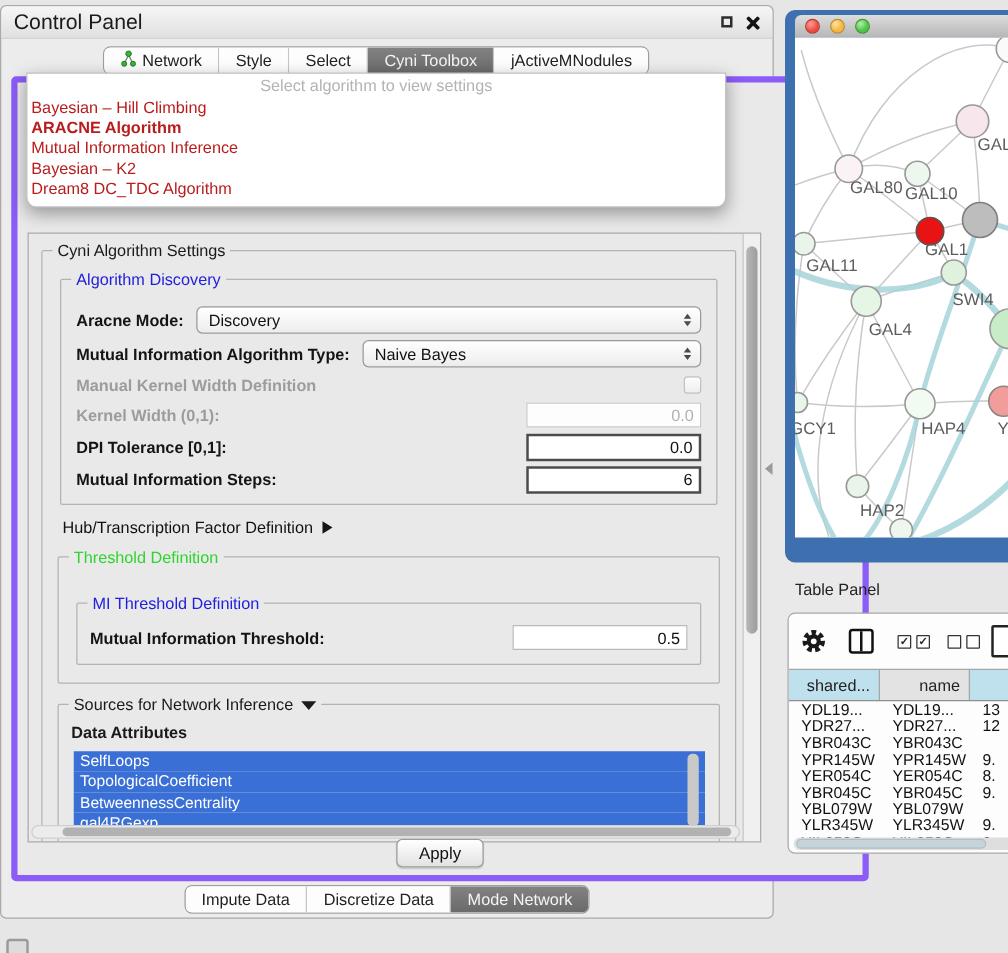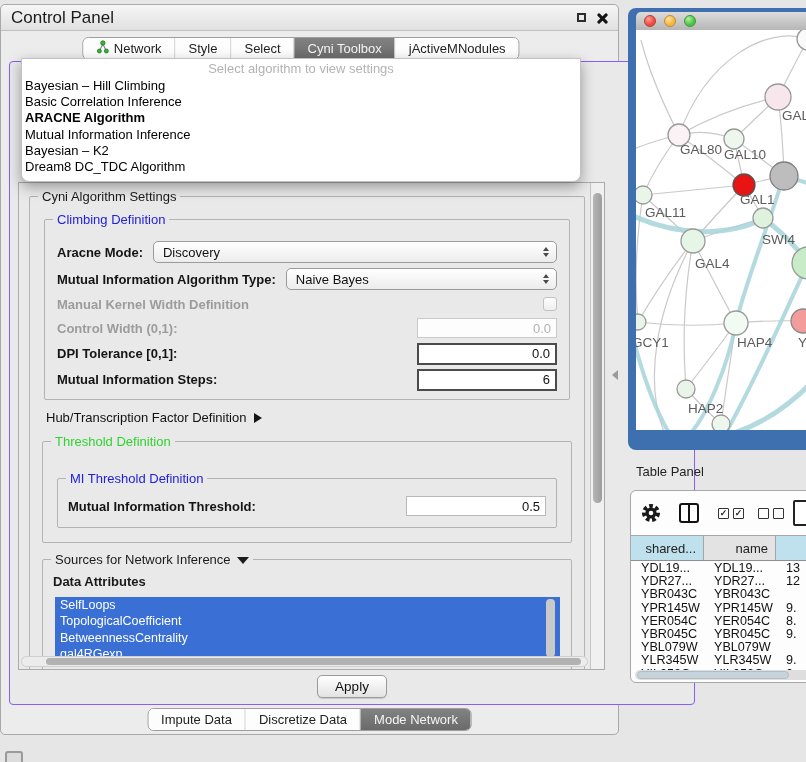--- a/index.html
+++ b/index.html
@@ -25,34 +25,34 @@
     border-radius:6px; overflow:hidden; height:23px; }
   .seg { display:flex; align-items:center; gap:5px; padding:0 13px; font-size:13px;
     color:#222; border-right:1px solid #c6c6c6; background:#fdfdfd; cursor:default; white-space:nowrap; }
   .seg:last-child { border-right:none; }
   .seg.selected { background:linear-gradient(#828282,#6a6a6a); color:#f4f4f4; }
   #top-tabs { position:absolute; left:50%; top:32px; transform:translateX(-52%); }
   #bottom-tabs { position:absolute; left:50%; top:703px; transform:translateX(-50%); }
 
   
   .cp-outer { position:absolute; left:8px; top:56px; width:686px; height:644px;
-    background:#e9e9e9; border:1px solid #8b5cf6; border-radius:4px; }
+    background:#e9e9e9; border:5px solid #8b5cf6; border-radius:4px; }
 
   
   .frag-combo { position:absolute; right:16px; top:38px; width:40px; height:28px;
     background:#fff; border:2px solid #4a90d9; border-radius:7px; }
   .frag-box { position:absolute; right:12px; top:92px; width:48px; height:38px;
     background:#f4f4f4; border:1px solid #9c9c9c; border-radius:8px; }
 
   
   .algo-popup { position:absolute; left:20px; top:53px; width:560px; z-index:30;
     background:#ffffff; border:1px solid #c2c2c2; border-radius:0 0 8px 8px;
     box-shadow:0 5px 14px rgba(0,0,0,.35); padding-bottom:6px; }
   .algo-placeholder { height:19px; line-height:19px; text-align:center; color:#b3b3b3; font-size:13px; }
-  .algo-item { height:16.2px; line-height:16.2px; padding-left:3px; font-size:13px; color:#000000; }
+  .algo-item { height:16.2px; line-height:16.2px; padding-left:3px; font-size:13px; color:#b91c1c; }
   .algo-item.bold { font-weight:bold; }
 
   
   .scroll-panel { position:absolute; left:8px; top:120px; width:587px; height:488px;
     background:#e9e9e9; border:1px solid #ababab; overflow:hidden; }
   .vscroll { position:absolute; right:0; top:0; bottom:0; width:14px; background:#f0f0f0;
     border-left:1px solid #c4c4c4; }
   .vscroll .thumb { position:absolute; left:2px; top:10px; width:9px; height:310px;
     background:linear-gradient(90deg,#b6b6b6,#9d9d9d); border-radius:5px; }
   .hscroll { position:absolute; left:2px; right:16px; bottom:2px; height:11px;
@@ -199,21 +199,21 @@
 
   <div class="cp-outer">
     <div class="frag-combo"></div>
     <div class="frag-box"></div>
 
     <div class="scroll-panel">
       <div class="cyni-group group">
         <span class="legend">Cyni Algorithm Settings</span>
 
         <div class="algo-group group">
-          <span class="legend blue">Climbing Definition</span>
+          <span class="legend blue">Algorithm Discovery</span>
 
           <div class="row">
             <span class="lbl">Aracne Mode:</span>
             <div class="combo">
               <span>Discovery</span>
               <span class="combo-arrows">
                   <span class="arr-up"></span>
                   <span class="arr-down"></span>
                 </span>
             </div>
@@ -230,21 +230,21 @@
             </div>
           </div>
 
           <div class="row" style="height:20px;">
             <span class="lbl dis">Manual Kernel Width Definition</span>
             <span class="spacer"></span>
             <span class="checkbox"></span>
           </div>
 
           <div class="row" style="height:22px;">
-            <span class="lbl dis">Control Width (0,1):</span>
+            <span class="lbl dis">Kernel Width (0,1):</span>
             <span class="spacer"></span>
             <span class="field dim">0.0</span>
           </div>
 
           <div class="row" style="height:23px;">
             <span class="lbl">DPI Tolerance [0,1]:</span>
             <span class="spacer"></span>
             <span class="field strong">0.0</span>
           </div>
 
@@ -298,21 +298,20 @@
 
     <div class="apply-row">
       <button class="apply-btn">Apply</button>
     </div>
   </div>
 
   <div class="algo-popup">
     <div class="algo-placeholder">Select algorithm to view settings</div>
     <div id="algo-options">
         <div class="algo-item">Bayesian – Hill Climbing</div>
-        <div class="algo-item">Basic Correlation Inference</div>
         <div class="algo-item bold">ARACNE Algorithm</div>
         <div class="algo-item">Mutual Information Inference</div>
         <div class="algo-item">Bayesian – K2</div>
         <div class="algo-item">Dream8 DC_TDC Algorithm</div>
       </div>
   </div>
 
   <div id="bottom-tabs" class="seg-bar">
       <div class="seg">
         <span>Impute Data</span>

